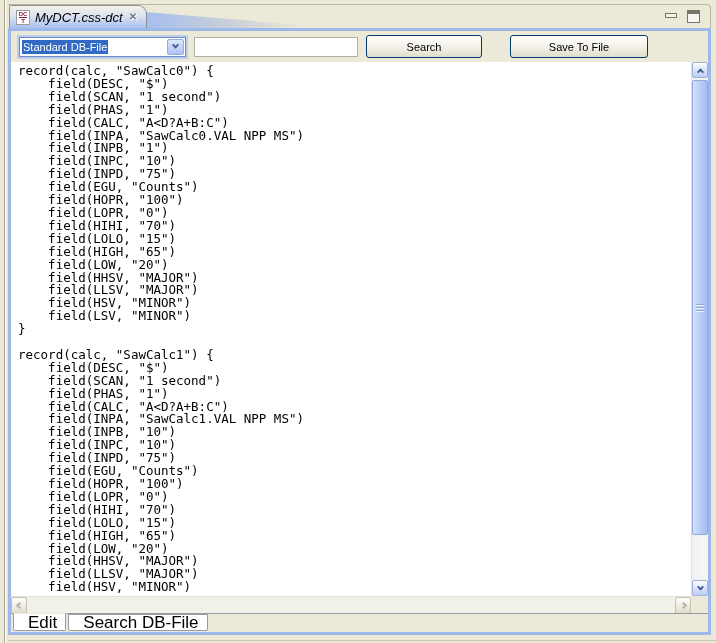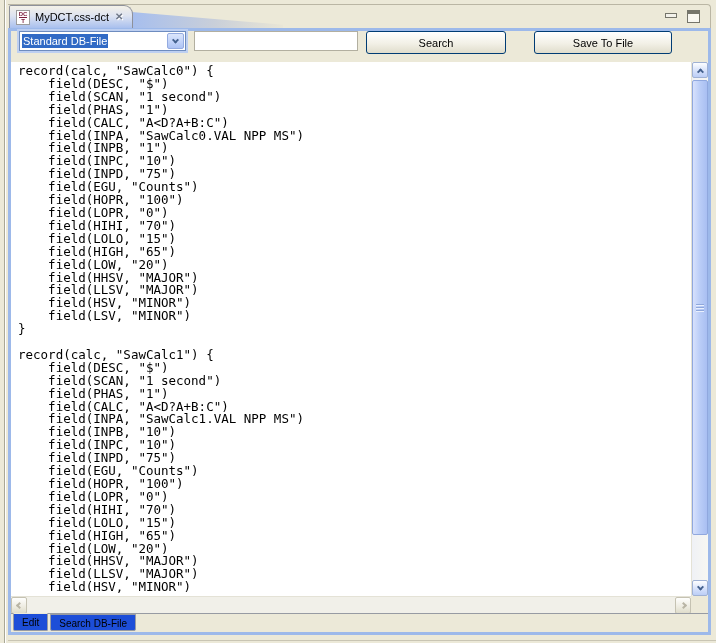--- a/index.html
+++ b/index.html
@@ -55,21 +55,21 @@
     z-index: 1;
   }
   .dct-icon {
     width: 14px; height: 15px; background: #FFFFFF;
     border: 1px solid #9C9C9C;
     display: flex; flex-direction: column; align-items: center; justify-content: center;
     font-family: "Liberation Sans", sans-serif;
     font-size: 6px; font-weight: bold; color: #7B1F3F; line-height: 6px;
   }
   .dct-icon .dct-top { border-bottom: 1px solid #7B1F3F; padding-bottom: 0px; }
-  .tab-label { font-size: 11px; color: #000; white-space: nowrap; }
+  .tab-label { font-size: 13px; color: #000; white-space: nowrap; font-style: italic; }
   .tab-close {
     font-size: 10px; font-weight: bold; color: #6E7787;
     line-height: 10px; padding: 1px 1px; cursor: pointer;
     text-shadow: 1px 1px 0 #FFFFFF;
   }
   .winctl { position: absolute; right: 10px; top: 5px; display: flex; gap: 10px; align-items: flex-start; }
   .min-icon {
     width: 12px; height: 5px; margin-top: 3px;
     border: 1px solid #75756B; background: #F3F2EB;
   }
@@ -84,21 +84,21 @@
     flex: 1;
     border: 3px solid #9DB9EA;
     display: flex; flex-direction: column;
     background: #ECE9D8;
     min-height: 0;
   }
 
   
   .toolbar {
     height: 31px; flex: 0 0 31px;
-    display: flex; 
+    display: flex; align-items: center;
     padding-left: 8px;
   }
   .combo {
     width: 167px; height: 20px;
     background: #FFFFFF;
     border: 1px solid #6E8CBF;
     outline: 2px solid #BDCFF1;
     display: flex; align-items: center;
     cursor: default;
   }
@@ -127,21 +127,21 @@
     font-family: "Liberation Sans", sans-serif; font-size: 11px;
     padding: 0 3px;
   }
   .xp-button {
     height: 23px; margin-left: 8px;
     border: 1px solid #003C74; border-radius: 3px;
     background: linear-gradient(to bottom, #FFFFFF 0%, #F2F0E6 55%, #E0DDCC 100%);
     font-family: "Liberation Sans", sans-serif; font-size: 11px; color: #000;
     cursor: pointer;
   }
-  .btn-search { width: 140px; }
+  .btn-search { width: 116px; }
   .btn-save { width: 138px; margin-left: 28px; }
 
   
   .code-region {
     flex: 1; min-height: 0;
     display: grid;
     grid-template-columns: 1fr 17px;
     grid-template-rows: 1fr 17px;
     background: #FFFFFF;
   }
@@ -197,26 +197,26 @@
 
   
   .bottom-tabs {
     flex: 0 0 19px;
     border-top: 1px solid #979BA3;
     display: flex; align-items: flex-start;
     padding-left: 2px;
     background: #ECE9D8;
   }
   .btab {
-    height: 17px; padding: 1px 8px 0 8px;
+    height: 17px; padding: 1px 8px 0 14px;
     display: flex; align-items: center;
-    font-size: 10px;
+    font-size: 17px;
     border: 1px solid #979BA3;
     border-radius: 0 0 2px 2px;
-    background: #1d4ed8;
+    background: #ffffff;
     cursor: pointer;
     white-space: nowrap;
   }
   .btab.active {
     margin-top: -1px;
     border-top: 1px solid #ECE9D8;
     height: 18px;
   }
   .btab + .btab { margin-left: 2px; }
 </style>

